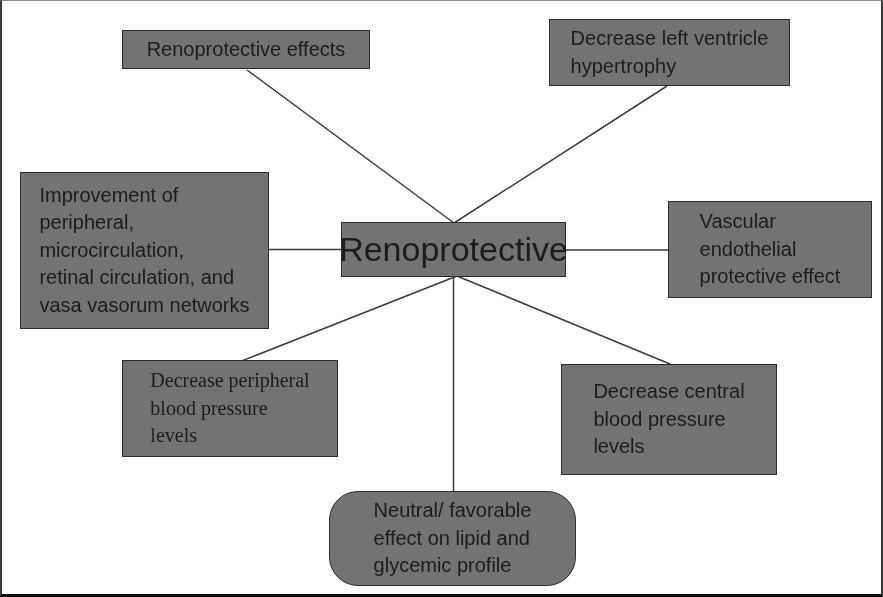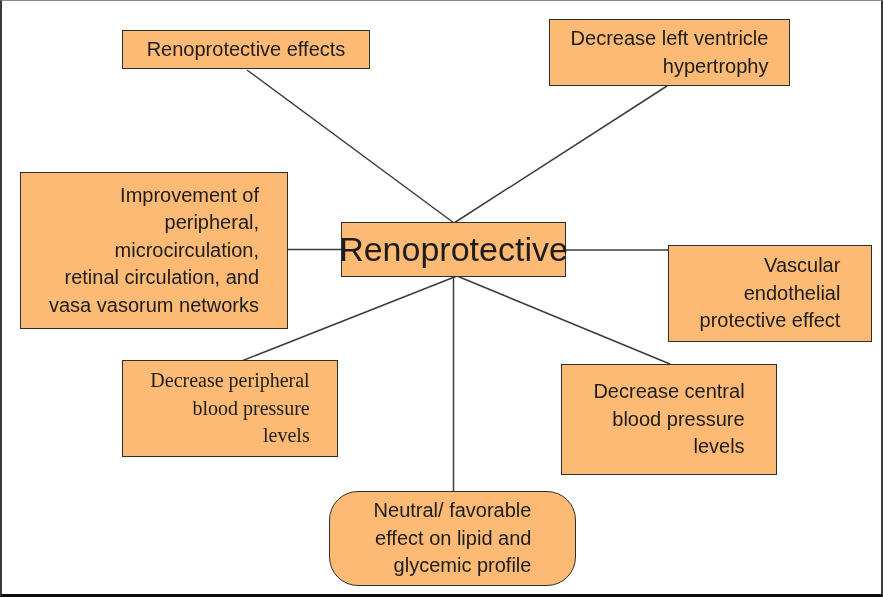--- a/index.html
+++ b/index.html
@@ -21,36 +21,36 @@
   }
   .connectors {
     position: absolute;
     left: 0; top: 0;
     width: 883px;
     height: 597px;
   }
   .node {
     position: absolute;
     box-sizing: border-box;
-    background: #fdba74;
+    background: #737373;
     border: 1.5px solid #2e2e2e;
     color: #1c1c1c;
-    text-align: right;
+    text-align: left;
     white-space: pre-line;
     font-size: 20px;
     line-height: 1.38;
     padding: 4px 6px;
     display: flex;
     align-items: center;
     justify-content: center;
   }
   .node-renoprotective   { left: 120px; top: 29px;  width: 248px; height: 39px; }
   .node-lv-hypertrophy   { left: 547px; top: 18px;  width: 241px; height: 67px; }
-  .node-microcirculation { left: 18px;  top: 171px; width: 268px; height: 157px; }
-  .node-vascular         { left: 666px; top: 200px; width: 204px; height: 97px; margin-top: 44px; }
+  .node-microcirculation { left: 18px;  top: 171px; width: 249px; height: 157px; }
+  .node-vascular         { left: 666px; top: 200px; width: 204px; height: 97px; }
   .node-peripheral-bp    { left: 120px; top: 359px; width: 216px; height: 97px; font-family: Liberation Serif, serif; }
   .node-central-bp       { left: 559px; top: 363px; width: 216px; height: 111px; }
   .node-lipid-glycemic   { left: 327px; top: 490px; width: 247px; height: 95px; border-radius: 29px; }
   .node-center {
     left: 339px; top: 221px; width: 225px; height: 55px;
     font-size: 34px;
     line-height: 1.2;
     white-space: nowrap;
   }
 </style>

